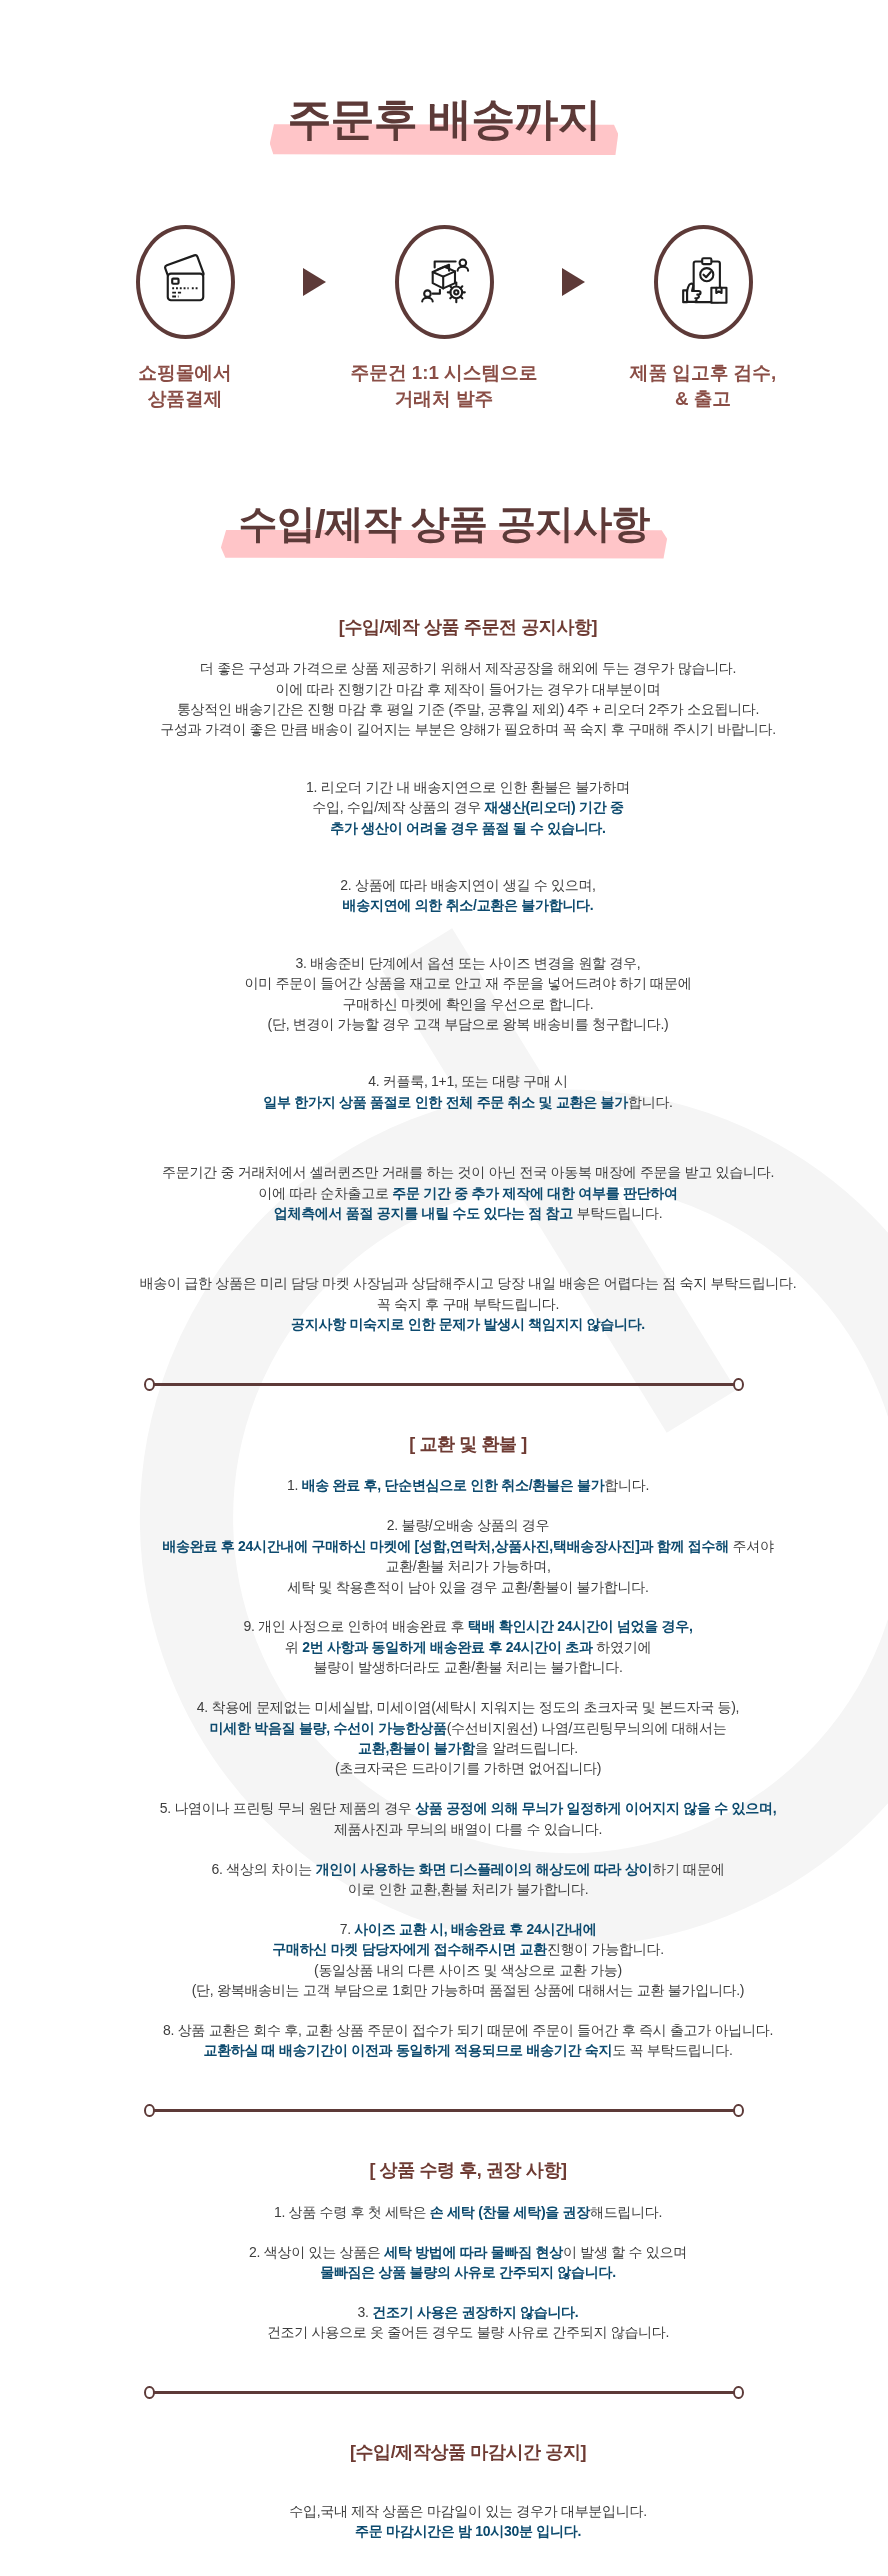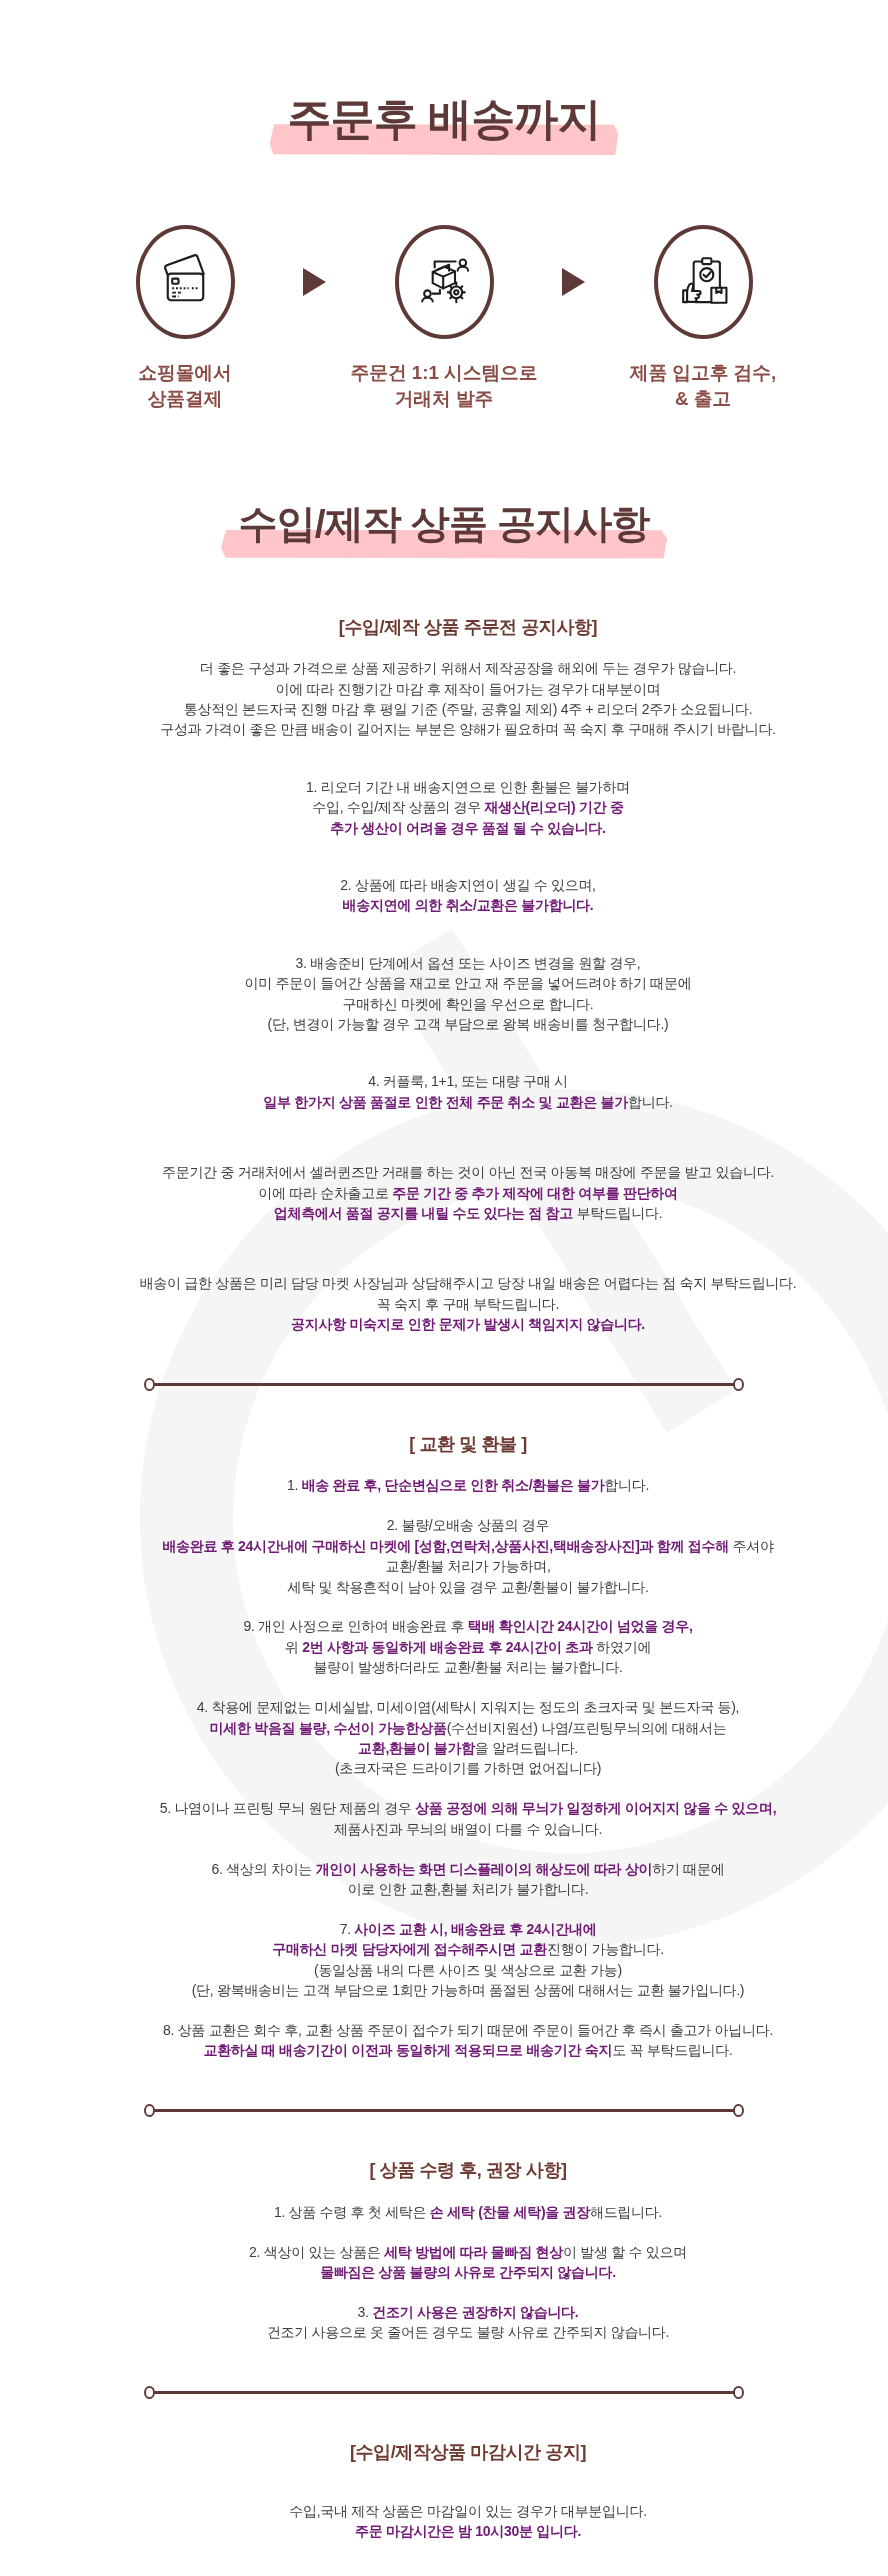--- a/index.html
+++ b/index.html
@@ -29,21 +29,21 @@
   .step-label { margin-top:21px; font-size:18.7px; font-weight:700; color:#8a4e46; line-height:1.38; }
 
   
   .flow { padding-bottom:36px; }
   .flow > .heading:first-child { margin-top:64px; }
   .heading { margin-top:41px; font-size:18px; font-weight:700; color:#6e3b33; letter-spacing:-0.4px;padding-left:48px; }
   .block { margin-top:19.5px; }
   .block.lg { margin-top:37px; }
   .block.xl { margin-top:50px; }
   .line { font-size:14px; line-height:20.4px; letter-spacing:-0.3px;padding-left:48px; }
-  .line .red { color:#701a75; font-weight:700; }
+  .line .red { color:#0c4a6e; font-weight:700; }
 
   
   .divider { width:600px; margin:43px auto 0; display:flex; align-items:center; }
   .divider .ring { width:10.7px; height:13.3px; border:2.7px solid #5d3a38; border-radius:50%; background:#fff; flex:0 0 auto; }
   .divider .bar { flex:1; height:2.7px; background:#5d3a38; margin:0 -0.9px; }
 
   svg.icon { display:block; }
 </style>
 </head>
 <body>
@@ -141,21 +141,21 @@
 
     <div class="hero2">
       <span class="hl mid">수입/제작 상품 공지사항</span>
     </div>
 
     <div class="flow" id="flow">
         <div class="heading">[수입/제작 상품 주문전 공지사항]</div>
         <div class="block">
           <div class="line"><span>더 좋은 구성과 가격으로 상품 제공하기 위해서 제작공장을 해외에 두는 경우가 많습니다.</span></div>
           <div class="line"><span>이에 따라 진행기간 마감 후 제작이 들어가는 경우가 대부분이며</span></div>
-          <div class="line"><span>통상적인 본드자국 진행 마감 후 평일 기준 (주말, 공휴일 제외) 4주 + 리오더 2주가 소요됩니다.</span></div>
+          <div class="line"><span>통상적인 배송기간은 진행 마감 후 평일 기준 (주말, 공휴일 제외) 4주 + 리오더 2주가 소요됩니다.</span></div>
           <div class="line"><span>구성과 가격이 좋은 만큼 배송이 길어지는 부분은 양해가 필요하며 꼭 숙지 후 구매해 주시기 바랍니다.</span></div>
         </div>
         <div class="block lg">
           <div class="line"><span>1. 리오더 기간 내 배송지연으로 인한 환불은 불가하며</span></div>
           <div class="line"><span>수입, 수입/제작 상품의 경우 </span><span class="red">재생산(리오더) 기간 중</span></div>
           <div class="line"><span class="red">추가 생산이 어려울 경우 품절 될 수 있습니다.</span></div>
         </div>
         <div class="block lg">
           <div class="line"><span>2. 상품에 따라 배송지연이 생길 수 있으며,</span></div>
           <div class="line"><span class="red">배송지연에 의한 취소/교환은 불가합니다.</span></div>

